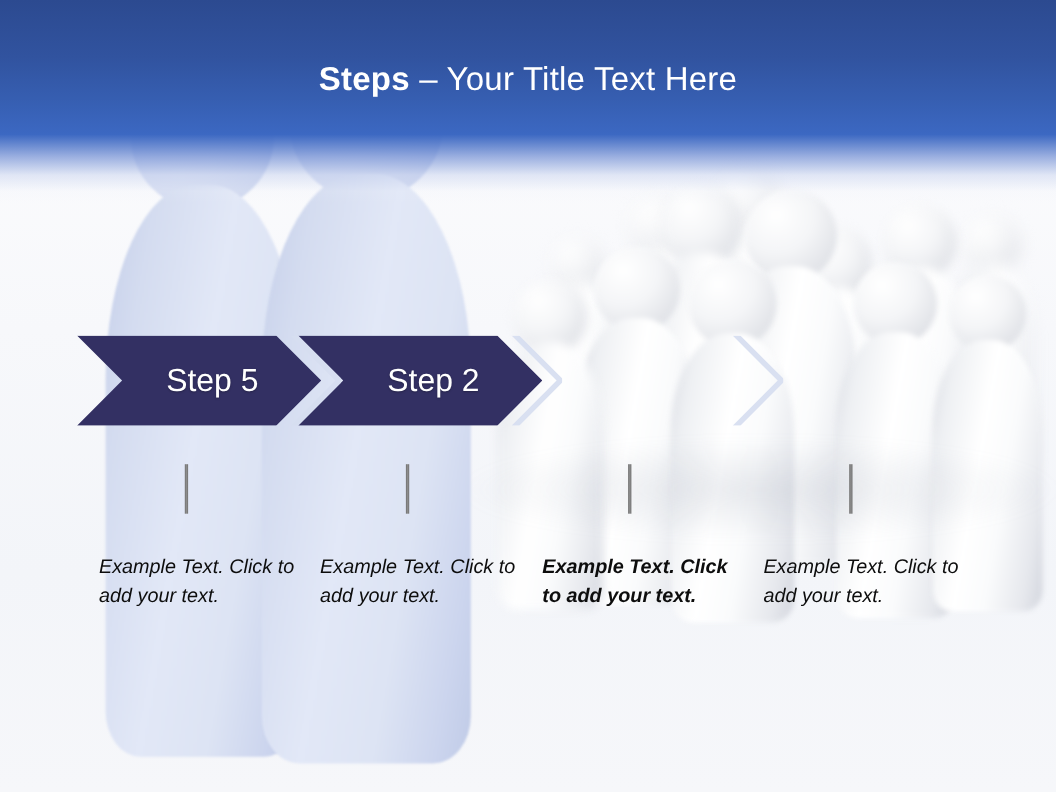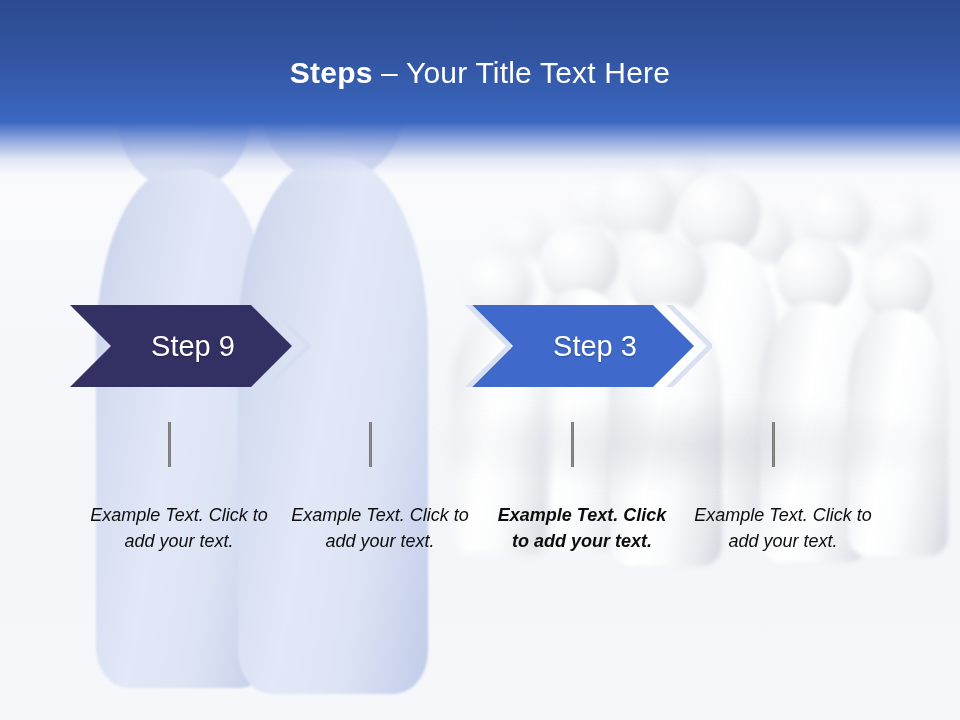--- a/index.html
+++ b/index.html
@@ -184,21 +184,20 @@
   
 
   .cap {
     position: absolute;
     top: 503px;
     width: 178px;
     font-size: 18px;
     line-height: 25.5px;
     font-style: italic;
     color: #0d0d0d;
-    text-align: center;
   }
   .cap.bold { font-weight: bold; }
 </style>
 </head>
 <body>
 
 <div id="slide">
 
   <div class="photo">
 
@@ -269,24 +268,24 @@
     </div>
   </div>
 
   <div class="header"></div>
 
   <div class="title"><span class="strong">Steps</span><span class="rest"> – Your Title Text Here</span></div>
 
 
   <div class="steps">
     <div class="chev dark" style="left:0px;">
-        <span class="lbl">Step 9</span>
+        <span class="lbl">Step 5</span>
       </div>
-    <div class="chev light" style="left:402px;">
-        <span class="lbl">Step 3</span>
+    <div class="chev dark" style="left:201px;">
+        <span class="lbl">Step 2</span>
       </div>
 
     <div class="notch" style="left:194px;"></div>
     <div class="notch" style="left:395px;"></div>
     <div class="notch" style="left:596px;"></div>
   </div>
 
   <div class="tick" style="left:168px;"></div>
   <div class="tick" style="left:369px;"></div>
   <div class="tick" style="left:571px;"></div>

